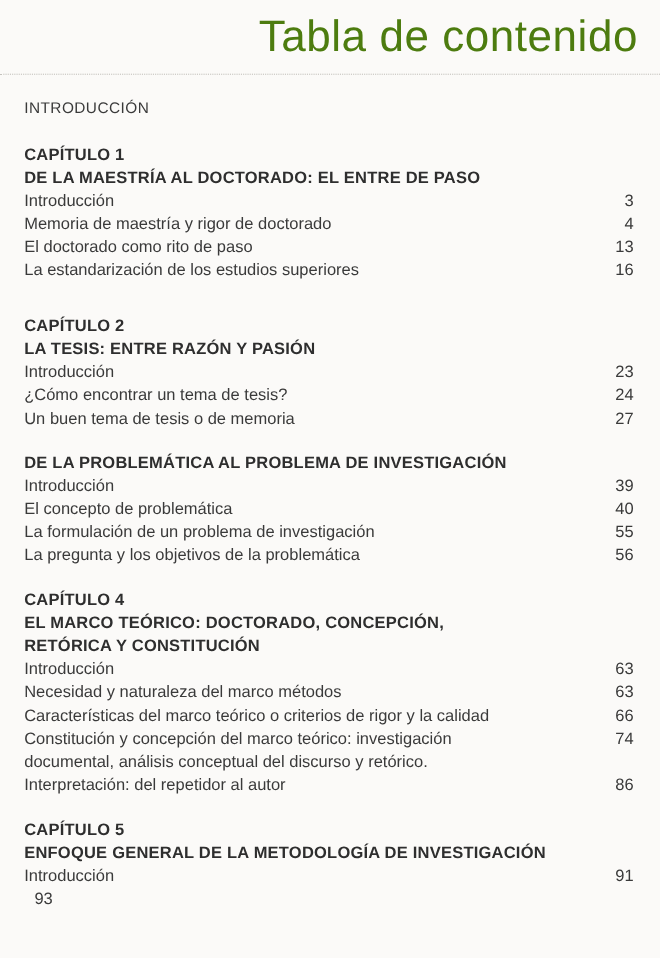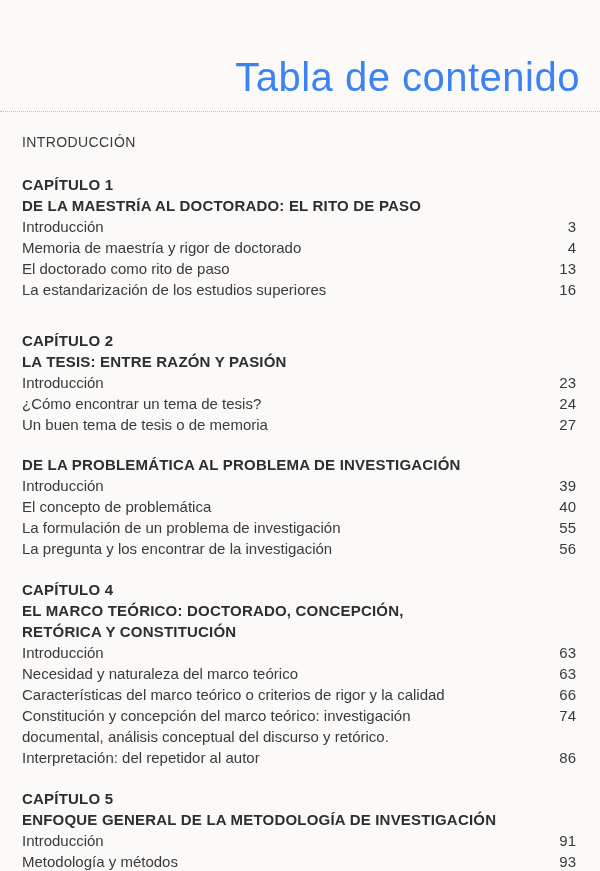--- a/index.html
+++ b/index.html
@@ -16,24 +16,23 @@
     overflow: hidden;
   }
   .title-row {
     text-align: right;
     padding: 10px 20px 0 0;
   }
   .page-title {
     display: inline-block;
     font-size: 40px;
     font-weight: 300;
-    color: #3b82f6;
+    color: #4d7c0f;
     letter-spacing: 0.5px;
     line-height: 1.15;
-    margin-top: 44px;
   }
   .divider {
     border: none;
     border-top: 1px dotted #c4c2bd;
     height: 0;
     margin: 11px 0 0 0;
     width: 100%;
   }
   .content {
     padding: 20px 24px 0 22px;
@@ -81,21 +80,21 @@
   </div>
 
   <hr class="divider">
 
   <div class="content">
 
     <div class="intro-heading">INTRODUCCIÓN</div>
 
     <div class="chapter ch-1">
       <div class="ch-label">CAPÍTULO 1</div>
-      <div class="ch-title-line">DE LA MAESTRÍA AL DOCTORADO: EL RITO DE PASO</div>
+      <div class="ch-title-line">DE LA MAESTRÍA AL DOCTORADO: EL ENTRE DE PASO</div>
       <div class="entry">
         <span class="entry-text">Introducción</span>
         <span class="entry-page">3</span>
       </div>
       <div class="entry">
         <span class="entry-text">Memoria de maestría y rigor de doctorado</span>
         <span class="entry-page">4</span>
       </div>
       <div class="entry">
         <span class="entry-text">El doctorado como rito de paso</span>
@@ -132,35 +131,35 @@
       </div>
       <div class="entry">
         <span class="entry-text">El concepto de problemática</span>
         <span class="entry-page">40</span>
       </div>
       <div class="entry">
         <span class="entry-text">La formulación de un problema de investigación</span>
         <span class="entry-page">55</span>
       </div>
       <div class="entry">
-        <span class="entry-text">La pregunta y los encontrar de la investigación</span>
+        <span class="entry-text">La pregunta y los objetivos de la problemática</span>
         <span class="entry-page">56</span>
       </div>
     </div>
 
     <div class="chapter ch-4">
       <div class="ch-label">CAPÍTULO 4</div>
       <div class="ch-title-line">EL MARCO TEÓRICO: DOCTORADO, CONCEPCIÓN,</div>
       <div class="ch-title-line">RETÓRICA Y CONSTITUCIÓN</div>
       <div class="entry">
         <span class="entry-text">Introducción</span>
         <span class="entry-page">63</span>
       </div>
       <div class="entry">
-        <span class="entry-text">Necesidad y naturaleza del marco teórico</span>
+        <span class="entry-text">Necesidad y naturaleza del marco métodos</span>
         <span class="entry-page">63</span>
       </div>
       <div class="entry">
         <span class="entry-text">Características del marco teórico o criterios de rigor y la calidad</span>
         <span class="entry-page">66</span>
       </div>
       <div class="entry">
         <span class="entry-text">Constitución y concepción del marco teórico: investigación</span>
         <span class="entry-page">74</span>
       </div>
@@ -175,19 +174,18 @@
     </div>
 
     <div class="chapter ch-5">
       <div class="ch-label">CAPÍTULO 5</div>
       <div class="ch-title-line">ENFOQUE GENERAL DE LA METODOLOGÍA DE INVESTIGACIÓN</div>
       <div class="entry">
         <span class="entry-text">Introducción</span>
         <span class="entry-page">91</span>
       </div>
       <div class="entry">
-        <span class="entry-text">Metodología y métodos</span>
         <span class="entry-page">93</span>
       </div>
     </div>
 
   </div>
 </div>
 
 </body></html>

